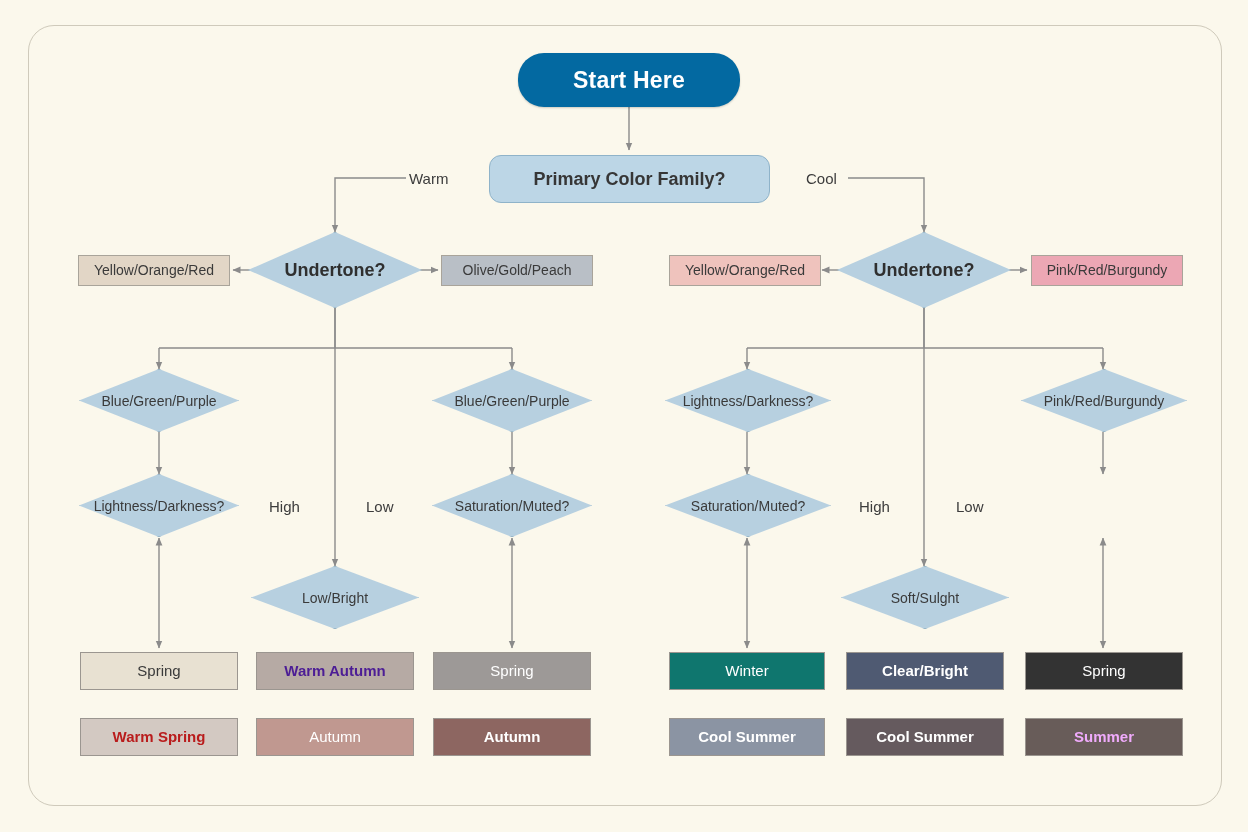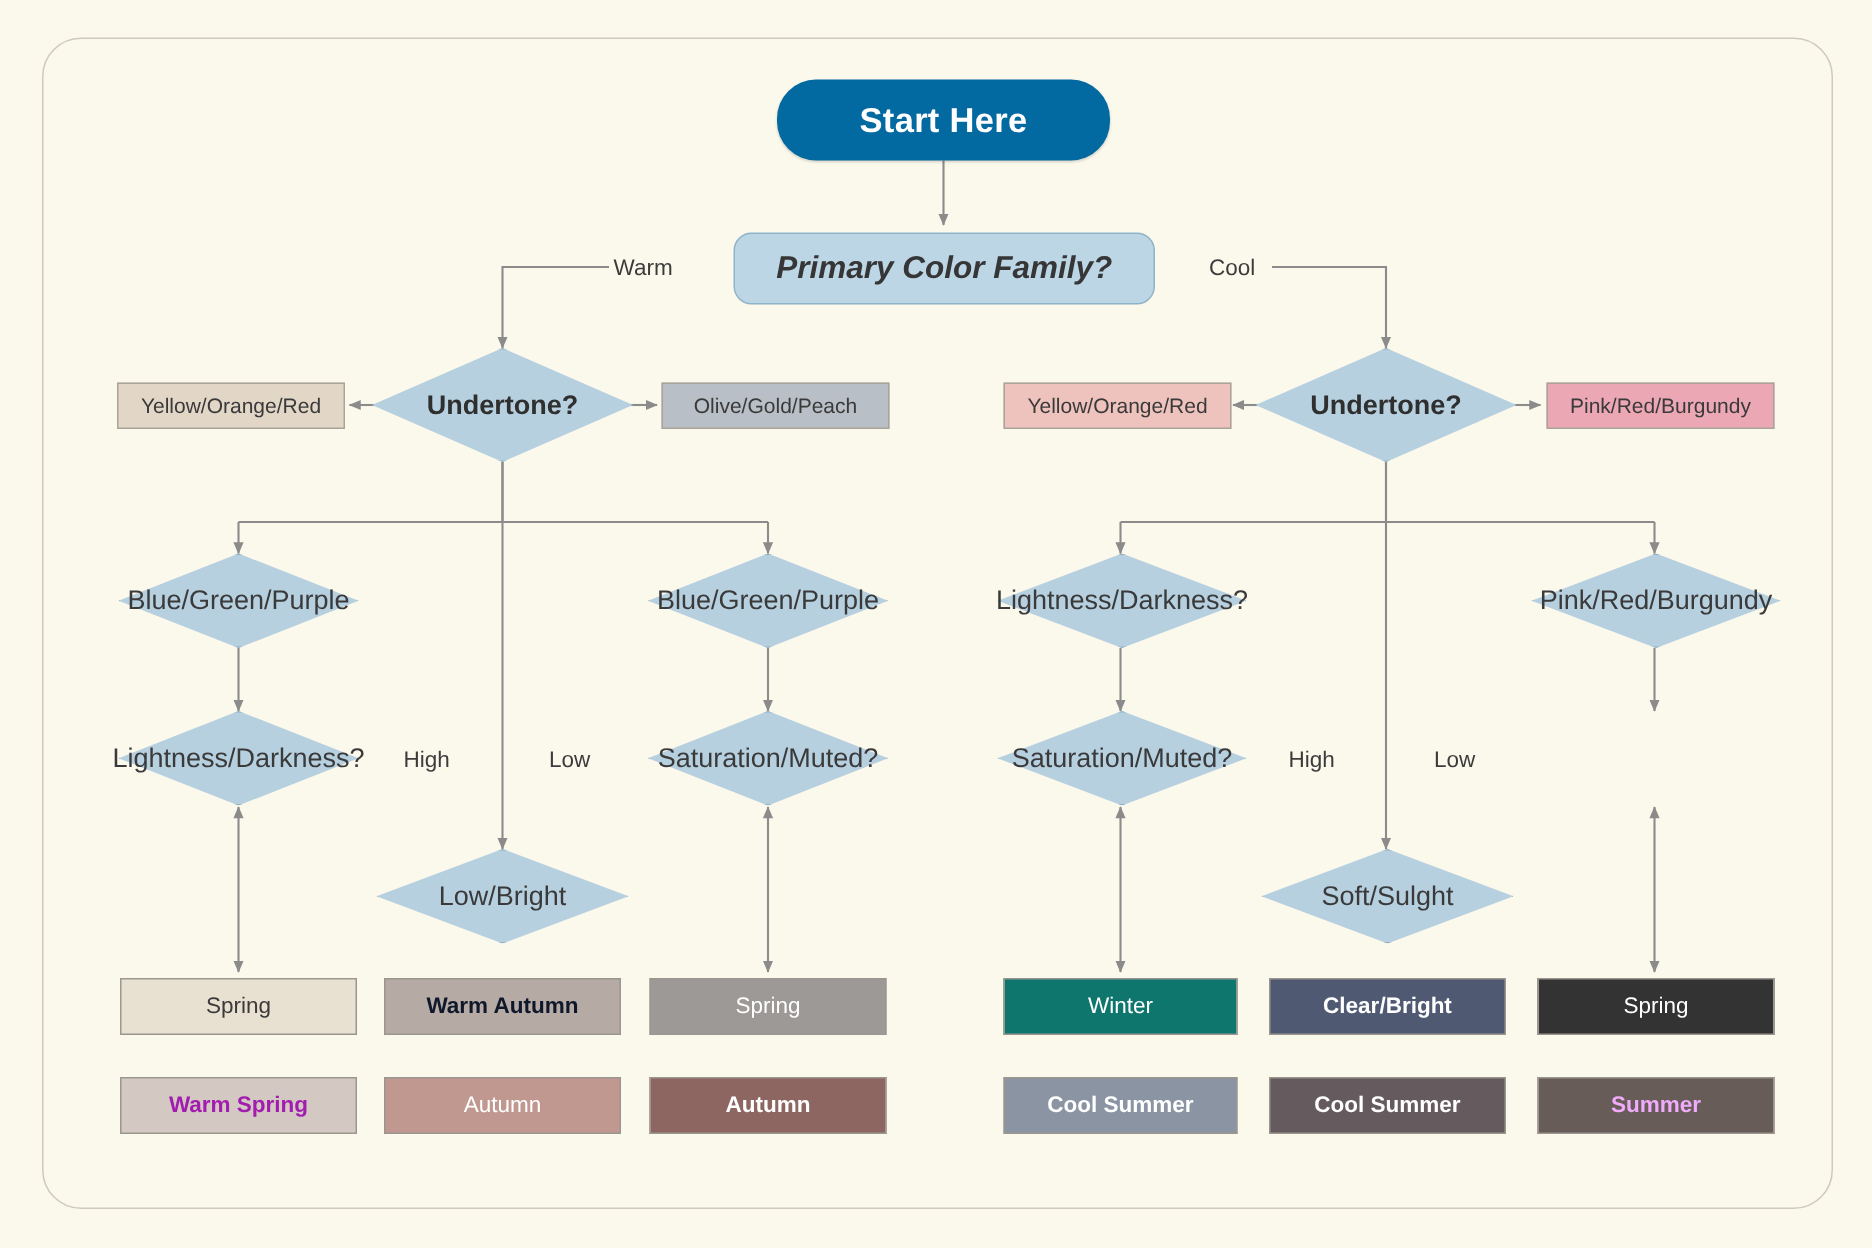--- a/index.html
+++ b/index.html
@@ -50,44 +50,43 @@
     letter-spacing: .2px;
     box-shadow: 0 1px 2px rgba(0,0,0,.18);
   }
 
   
   .q-pill {
     border-radius: 12px;
     background: #bcd6e6;
     border: 1.5px solid #8fb3c9;
     color: #363636;
-    font-size: 21px;
+    font-size: 18px;
     font-weight: bold;
-    font-style: italic;
   }
 
   
   .diamond {
     background: #b7d0e0;
     border: 1px solid #91b0c4;
     color: #3a3a3a;
     font-size: 14px;
     clip-path: polygon(50% 0%, 100% 50%, 50% 100%, 0% 50%);
   }
   .diamond-wrap {
     position: absolute;
   }
   .diamond-wrap > .dlabel {
     position: absolute;
     left: 0; top: 0;
     width: 100%; height: 100%;
     display: flex;
     align-items: center;
     justify-content: center;
-    font-size: 18px;
+    font-size: 14px;
     color: #3a3a3a;
     white-space: nowrap;
     pointer-events: none;
   }
   .diamond-wrap.big > .dlabel {
     font-size: 18px;
     font-weight: bold;
     color: #2f2f2f;
   }
 
@@ -210,24 +209,24 @@
 
   <div class="diamond-wrap" style="left:432px; top:474px; width:160px; height:63px;">
     <div class="diamond" style="width:100%;height:100%;"></div>
     <div class="dlabel">Saturation/Muted?</div>
   </div>
 
   <div class="edge-label" style="left:269px; top:498px;">High</div>
   <div class="edge-label" style="left:366px; top:498px;">Low</div>
 
   <div class="node result" style="left:80px; top:652px; width:158px; height:38px; background:#e8e1d2; color:#3a3a3a;">Spring</div>
-  <div class="node result bold" style="left:256px; top:652px; width:158px; height:38px; background:#b6aaa4; color:#0f172a;">Warm Autumn</div>
+  <div class="node result bold" style="left:256px; top:652px; width:158px; height:38px; background:#b6aaa4; color:#4c1d95;">Warm Autumn</div>
   <div class="node result" style="left:433px; top:652px; width:158px; height:38px; background:#9d9997; color:#ffffff;">Spring</div>
 
-  <div class="node result bold" style="left:80px; top:718px; width:158px; height:38px; background:#d3c9c2; color:#a21caf;">Warm Spring</div>
+  <div class="node result bold" style="left:80px; top:718px; width:158px; height:38px; background:#d3c9c2; color:#b91c1c;">Warm Spring</div>
   <div class="node result" style="left:256px; top:718px; width:158px; height:38px; background:#c09890; color:#ffffff;">Autumn</div>
   <div class="node result bold" style="left:433px; top:718px; width:158px; height:38px; background:#8d6661; color:#ffffff;">Autumn</div>
 
   <div class="diamond-wrap big" style="left:837px; top:232px; width:174px; height:76px;">
     <div class="diamond" style="width:100%;height:100%;"></div>
     <div class="dlabel">Undertone?</div>
   </div>
 
   <div class="node chip" style="left:669px; top:255px; width:152px; height:31px; background:#efc3bd; color:#3a3a3a;">Yellow/Orange/Red</div>
   <div class="node chip" style="left:1031px; top:255px; width:152px; height:31px; background:#eca7b4; color:#3a3a3a;">Pink/Red/Burgundy</div>

